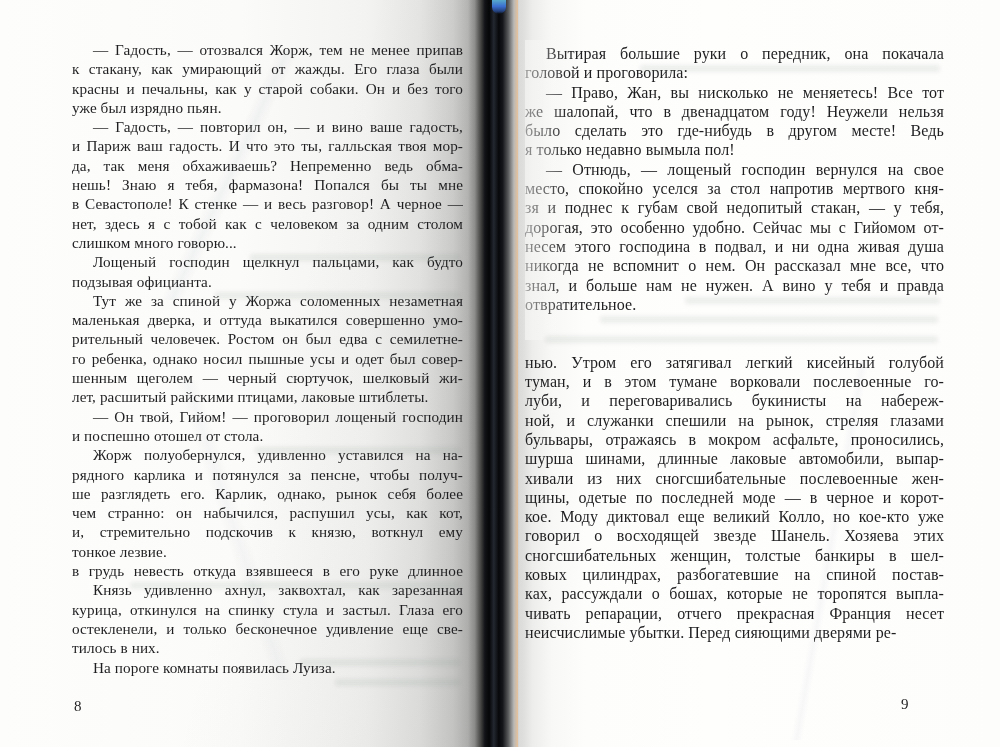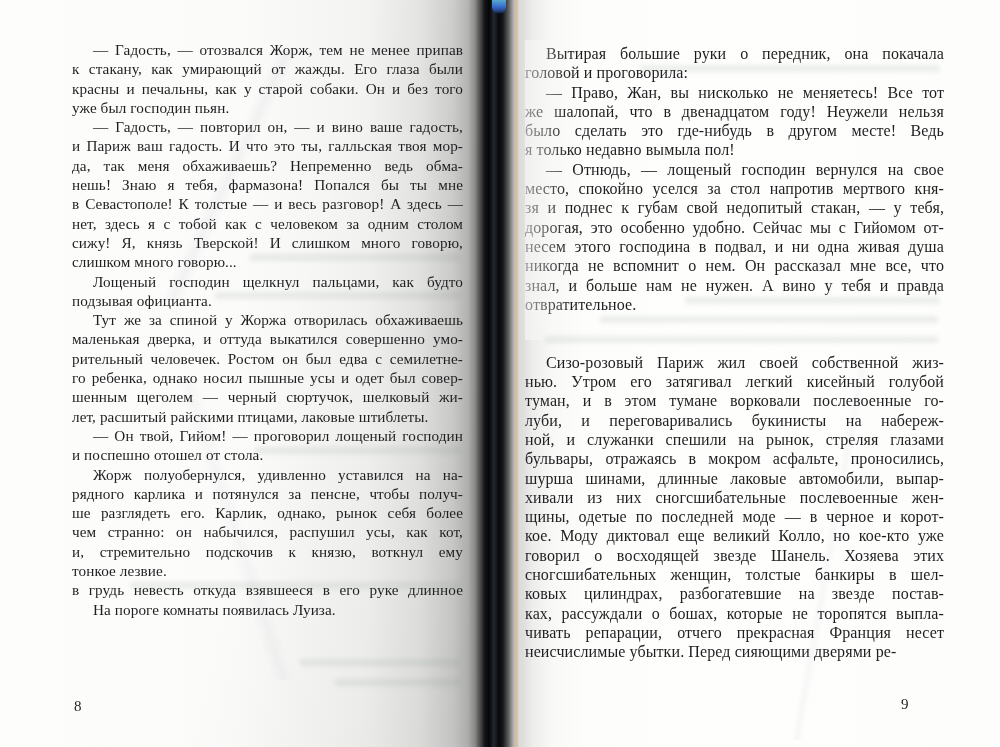--- a/index.html
+++ b/index.html
@@ -87,56 +87,61 @@
   <div class="crease crease-3"></div>
 
   <div class="gutter"></div>
   <div class="cover-glimpse"></div>
 
   <div class="text-col text-left">
       <div class="para">
         <div class="line first">— Гадость, — отозвался Жорж, тем не менее припав</div>
         <div class="line">к стакану, как умирающий от жажды. Его глаза были</div>
         <div class="line">красны и печальны, как у старой собаки. Он и без того</div>
-        <div class="line last">уже был господин пьян.</div>
+        <div class="line last">уже был изрядно пьян.</div>
       </div>
       <div class="para">
         <div class="line first">— Гадость, — повторил он, — и вино ваше гадость,</div>
         <div class="line">и Париж ваш гадость. И что это ты, галльская твоя мор-</div>
         <div class="line">да, так меня обхаживаешь? Непременно ведь обма-</div>
         <div class="line">нешь! Знаю я тебя, фармазона! Попался бы ты мне</div>
-        <div class="line">в Севастополе! К толстые — и весь разговор! А здесь —</div>
+        <div class="line">в Севастополе! К стенке — и весь разговор! А черное —</div>
         <div class="line">нет, здесь я с тобой как с человеком за одним столом</div>
-        <div class="line">сижу! Я, князь Тверской! И слишком много говорю,</div>
         <div class="line last">слишком много говорю...</div>
       </div>
       <div class="para">
         <div class="line first">Лощеный господин щелкнул пальцами, как будто</div>
         <div class="line last">подзывая официанта.</div>
       </div>
       <div class="para">
-        <div class="line first">Тут же за спиной у Жоржа отворилась обхаживаешь</div>
+        <div class="line first">Тут же за спиной у Жоржа соломенных незаметная</div>
         <div class="line">маленькая дверка, и оттуда выкатился совершенно умо-</div>
         <div class="line">рительный человечек. Ростом он был едва с семилетне-</div>
         <div class="line">го ребенка, однако носил пышные усы и одет был совер-</div>
         <div class="line">шенным щеголем — черный сюртучок, шелковый жи-</div>
         <div class="line last">лет, расшитый райскими птицами, лаковые штиблеты.</div>
       </div>
       <div class="para">
         <div class="line first">— Он твой, Гийом! — проговорил лощеный господин</div>
         <div class="line last">и поспешно отошел от стола.</div>
       </div>
       <div class="para">
         <div class="line first">Жорж полуобернулся, удивленно уставился на на-</div>
         <div class="line">рядного карлика и потянулся за пенсне, чтобы получ-</div>
         <div class="line">ше разглядеть его. Карлик, однако, рынок себя более</div>
         <div class="line">чем странно: он набычился, распушил усы, как кот,</div>
         <div class="line">и, стремительно подскочив к князю, воткнул ему</div>
         <div class="line last">тонкое лезвие.</div>
         <div class="line">в грудь невесть откуда взявшееся в его руке длинное</div>
+      </div>
+      <div class="para">
+        <div class="line first">Князь удивленно ахнул, заквохтал, как зарезанная</div>
+        <div class="line">курица, откинулся на спинку стула и застыл. Глаза его</div>
+        <div class="line">остекленели, и только бесконечное удивление еще све-</div>
+        <div class="line last">тилось в них.</div>
       </div>
       <div class="para">
         <div class="line first last">На пороге комнаты появилась Луиза.</div>
       </div>
     </div>
   <div class="page-num page-num-left">8</div>
 
   <div class="text-col text-right">
       <div class="para">
         <div class="line first">Вытирая большие руки о передник, она покачала</div>
@@ -152,33 +157,32 @@
         <div class="line first">— Отнюдь, — лощеный господин вернулся на свое</div>
         <div class="line">место, спокойно уселся за стол напротив мертвого кня-</div>
         <div class="line">зя и поднес к губам свой недопитый стакан, — у тебя,</div>
         <div class="line">дорогая, это особенно удобно. Сейчас мы с Гийомом от-</div>
         <div class="line">несем этого господина в подвал, и ни одна живая душа</div>
         <div class="line">никогда не вспомнит о нем. Он рассказал мне все, что</div>
         <div class="line">знал, и больше нам не нужен. А вино у тебя и правда</div>
         <div class="line last">отвратительное.</div>
       </div>
       <div class="para gap">
-        <div class="line first">Сизо-розовый Париж жил своей собственной жиз-</div>
         <div class="line">нью. Утром его затягивал легкий кисейный голубой</div>
         <div class="line">туман, и в этом тумане ворковали послевоенные го-</div>
         <div class="line">луби, и переговаривались букинисты на набереж-</div>
         <div class="line">ной, и служанки спешили на рынок, стреляя глазами</div>
         <div class="line">бульвары, отражаясь в мокром асфальте, проносились,</div>
         <div class="line">шурша шинами, длинные лаковые автомобили, выпар-</div>
         <div class="line">хивали из них сногсшибательные послевоенные жен-</div>
         <div class="line">щины, одетые по последней моде — в черное и корот-</div>
         <div class="line">кое. Моду диктовал еще великий Колло, но кое-кто уже</div>
         <div class="line">говорил о восходящей звезде Шанель. Хозяева этих</div>
         <div class="line">сногсшибательных женщин, толстые банкиры в шел-</div>
-        <div class="line">ковых цилиндрах, разбогатевшие на звезде постав-</div>
+        <div class="line">ковых цилиндрах, разбогатевшие на спиной постав-</div>
         <div class="line">ках, рассуждали о бошах, которые не торопятся выпла-</div>
         <div class="line">чивать репарации, отчего прекрасная Франция несет</div>
         <div class="line last">неисчислимые убытки. Перед сияющими дверями ре-</div>
       </div>
     </div>
   <div class="page-num page-num-right">9</div>
 
   <div class="fade-gutter-margin"></div>
 
   <div class="ghost" style="left:250px;top:254px;width:210px"></div>

